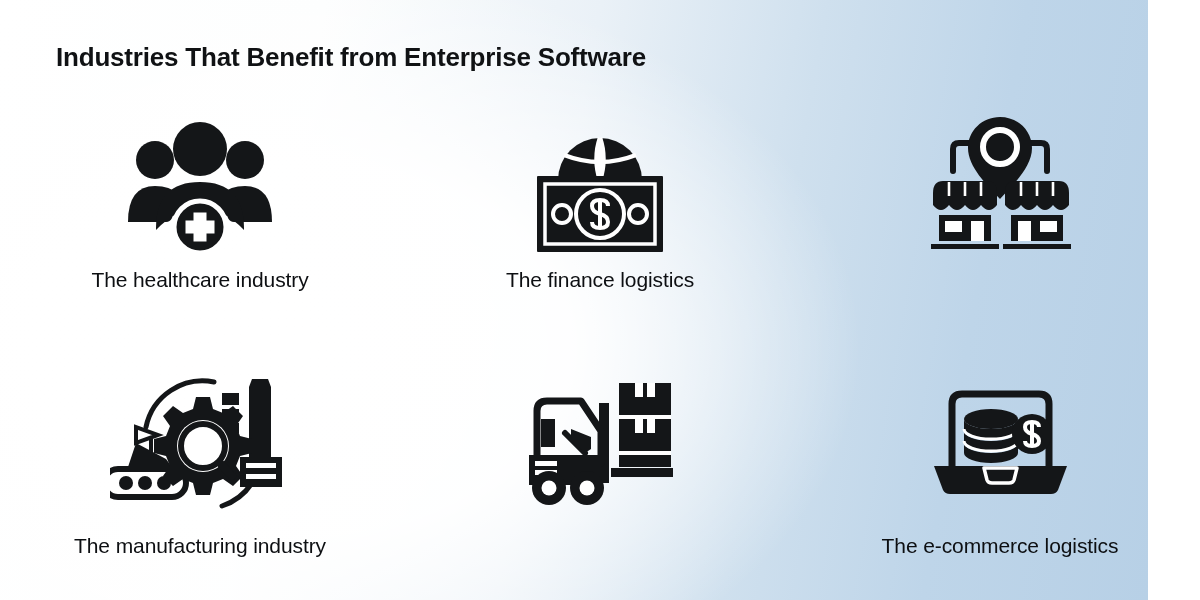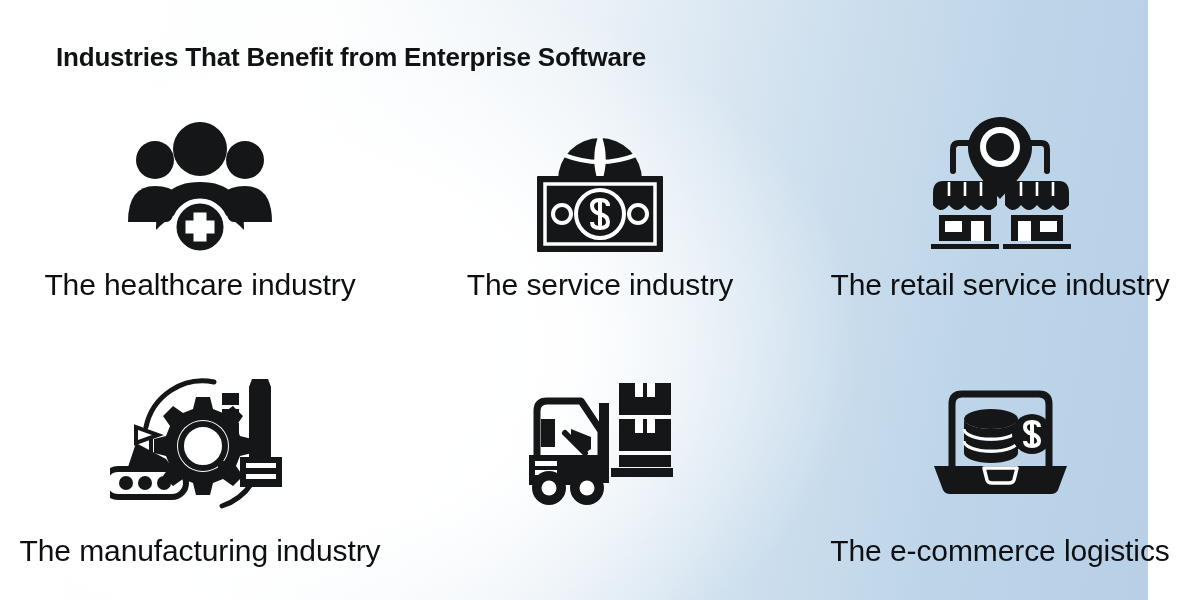--- a/index.html
+++ b/index.html
@@ -47,21 +47,21 @@
   .icon-wrap {
     width:180px; height:150px;
     display:flex;
     align-items:center;
     justify-content:center;
   }
   .icon-wrap svg { display:block; }
 
   .cell-label {
     margin-top:8px;
-    font-size:30px;
+    font-size:21px;
     color:#0d0f12;
     text-align:center;
     white-space:nowrap;
     letter-spacing:-0.1px;
   }
   .cell.row2 .cell-label { margin-top:14px; }
 
   .ink { fill:#141618; }
 </style>
 </head>
@@ -109,21 +109,21 @@
             <rect x="12" y="58" width="126" height="76" rx="1"></rect>
             <rect x="20" y="66" width="110" height="60" fill="none" stroke="#ffffff" stroke-width="3.5"></rect>
             <circle cx="75" cy="96" r="24" fill="none" stroke="#ffffff" stroke-width="4"></circle>
             <path d="M75 82 L75 110" stroke="#ffffff" stroke-width="4" fill="none"></path>
             <path d="M83 88 Q83 82 75 82 Q67 82 67 88 Q67 94 75 96 Q83 98 83 104 Q83 110 75 110 Q67 110 67 104" fill="none" stroke="#ffffff" stroke-width="4"></path>
             <circle cx="37" cy="96" r="9" fill="none" stroke="#ffffff" stroke-width="4"></circle>
             <circle cx="113" cy="96" r="9" fill="none" stroke="#ffffff" stroke-width="4"></circle>
           </g>
         </svg>
       </div>
-      <div class="cell-label">The service industry</div>
+      <div class="cell-label">The finance logistics</div>
     </div>
 
     <div class="cell row1">
       <div class="icon-wrap">
         <svg width="150" height="140" viewBox="0 0 150 140" aria-hidden="true">
           <g class="ink">
             <path d="M28 56 L28 34 Q28 28 34 28 L50 28" fill="none" stroke="#141618" stroke-width="6" stroke-linecap="round"></path>
             <path d="M122 56 L122 34 Q122 28 116 28 L100 28" fill="none" stroke="#141618" stroke-width="6" stroke-linecap="round"></path>
             <circle cx="52" cy="28" r="7.5"></circle>
             <circle cx="98" cy="28" r="7.5"></circle>
@@ -153,21 +153,20 @@
               <rect x="0" y="65" width="68" height="5"></rect>
               <g fill="none" stroke="#ffffff" stroke-width="2.6">
                 <path d="M18 3 L18 17"></path>
                   <path d="M34 3 L34 17"></path>
                   <path d="M50 3 L50 17"></path>
               </g>
             </g>
           </g>
         </svg>
       </div>
-      <div class="cell-label">The retail service industry</div>
     </div>
 
     <div class="cell row2">
       <div class="icon-wrap">
         <svg width="180" height="140" viewBox="0 0 180 140" aria-hidden="true">
           <g class="ink">
             <path d="M36 52 A58 58 0 0 1 104 7" fill="none" stroke="#141618" stroke-width="5" stroke-linecap="round"></path>
             <path d="M112 131 A58 58 0 0 0 142 108" fill="none" stroke="#141618" stroke-width="5" stroke-linecap="round"></path>
 
             <rect x="139" y="12" width="22" height="72"></rect>

